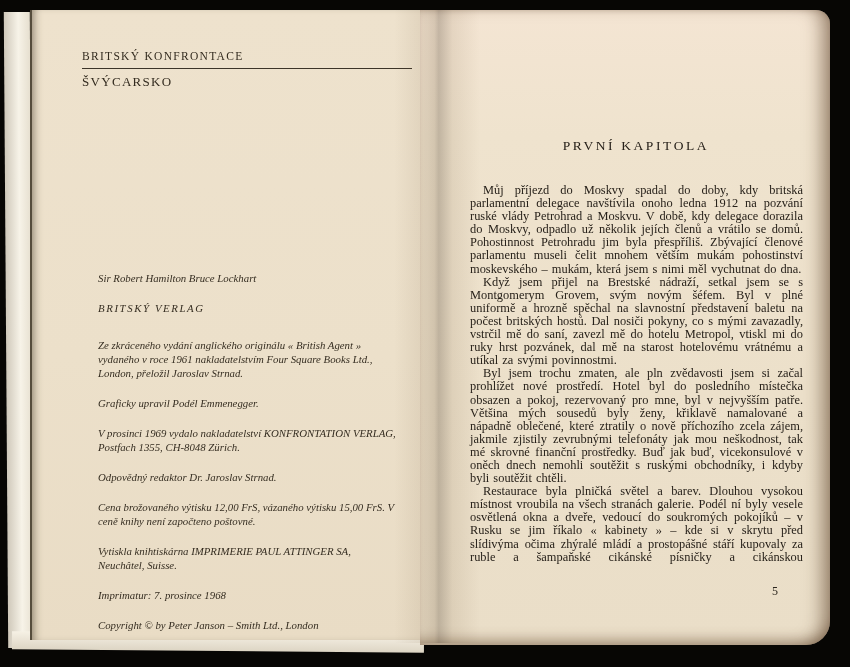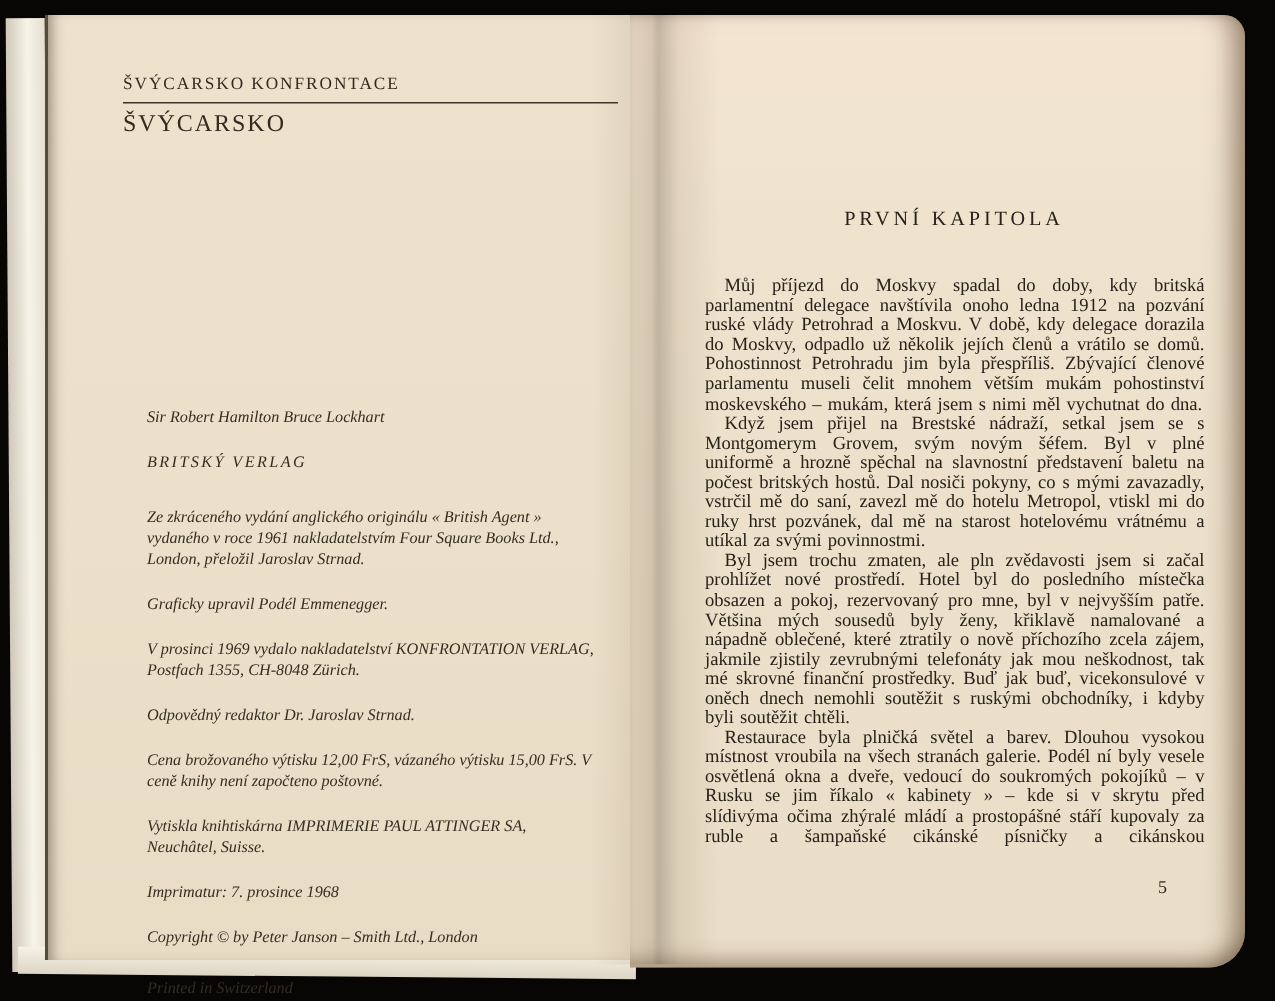--- a/index.html
+++ b/index.html
@@ -27,21 +27,21 @@
                inset 0 -12px 14px -8px rgba(88,60,36,.45),
                inset 0 3px 6px -4px rgba(88,60,36,.35);padding-left:10px;}
   .gutter{position:absolute;left:394px;top:10px;width:86px;height:633px;z-index:3;pointer-events:none;
     background:linear-gradient(90deg,rgba(0,0,0,0) 0%,rgba(120,95,65,.10) 30%,
       rgba(100,78,52,.20) 47%,rgba(60,45,30,.26) 52%,rgba(120,95,65,.12) 68%,rgba(0,0,0,0) 100%);}
 
   
   .colophon-head{position:absolute;left:50px;top:40px;width:330px;color:#332b1f;}
   .series{font-size:11.5px;letter-spacing:1.3px;}
   .rule{margin-top:6px;border-top:1.6px solid #3c3428;width:330px;}
-  .country{margin-top:5px;font-size:16px;letter-spacing:1.3px;}
+  .country{margin-top:5px;font-size:13px;letter-spacing:1.3px;}
   .colophon-body{position:absolute;left:50px;top:245px;width:330px;
     font-style:italic;font-size:10.8px;line-height:14px;color:#352d21;}
   .colophon-body p{margin:16px;}
   .booktitle{letter-spacing:1.6px;}
   .gap-md{margin-top:14px !important;}
   .gap-lg{margin-top:17px !important;}
   .gap-sm{margin-top:6px !important;}
   .gap-xl{margin-top:20px !important;}
   .gap-author{margin-top:23px !important;}
 
@@ -58,42 +58,41 @@
 </head>
 <body>
 
 <div class="scene">
 
   <div class="edge-sliver-left"></div>
   <div class="edge-sliver-bottom"></div>
 
   <section class="page page-left">
     <header class="colophon-head">
-      <div class="series">ŠVÝCARSKO KONFRONTACE</div>
+      <div class="series">BRITSKÝ KONFRONTACE</div>
       <div class="rule"></div>
       <div class="country">ŠVÝCARSKO</div>
     </header>
 
     <div class="colophon-body">
       <p>Sir Robert Hamilton Bruce Lockhart</p>
       <p class="booktitle">BRITSKÝ VERLAG</p>
 
       <p class="gap-author">Ze zkráceného vydání anglického originálu « British Agent » vydaného v roce 1961 nakladatelstvím Four Square Books Ltd., London, přeložil Jaroslav Strnad.</p>
 
       <p>Graficky upravil Podél Emmenegger.</p>
       <p>V prosinci 1969 vydalo nakladatelství KONFRONTATION VERLAG, Postfach 1355, CH-8048 Zürich.</p>
       <p>Odpovědný redaktor Dr. Jaroslav Strnad.</p>
 
       <p class="gap-md">Cena brožovaného výtisku 12,00 FrS, vázaného výtisku 15,00 FrS. V ceně knihy není započteno poštovné.</p>
       <p>Vytiskla knihtiskárna IMPRIMERIE PAUL ATTINGER SA, Neuchâtel, Suisse.</p>
 
       <p class="gap-sm">Imprimatur: 7. prosince 1968</p>
       <p>Copyright © by Peter Janson – Smith Ltd., London</p>
 
-      <p class="gap-xl">Printed in Switzerland</p>
     </div>
   </section>
 
   <section class="page page-right">
     <h1 class="chapter-title">PRVNÍ KAPITOLA</h1>
     <div class="body-text">
       <p>Můj příjezd do Moskvy spadal do doby, kdy britská parlamentní delegace navštívila onoho ledna 1912 na pozvání ruské vlády Petrohrad a Moskvu. V době, kdy delegace dorazila do Moskvy, odpadlo už několik jejích členů a vrátilo se domů. Pohostinnost Petrohradu jim byla přespříliš. Zbývající členové parlamentu museli čelit mnohem větším mukám pohostinství moskevského – mukám, která jsem s nimi měl vychutnat do dna.</p>
       <p>Když jsem přijel na Brestské nádraží, setkal jsem se s Montgomerym Grovem, svým novým šéfem. Byl v plné uniformě a hrozně spěchal na slavnostní představení baletu na počest britských hostů. Dal nosiči pokyny, co s mými zavazadly, vstrčil mě do saní, zavezl mě do hotelu Metropol, vtiskl mi do ruky hrst pozvánek, dal mě na starost hotelovému vrátnému a utíkal za svými povinnostmi.</p>
       <p>Byl jsem trochu zmaten, ale pln zvědavosti jsem si začal prohlížet nové prostředí. Hotel byl do posledního místečka obsazen a pokoj, rezervovaný pro mne, byl v nejvyšším patře. Většina mých sousedů byly ženy, křiklavě namalované a nápadně oblečené, které ztratily o nově příchozího zcela zájem, jakmile zjistily zevrubnými telefonáty jak mou neškodnost, tak mé skrovné finanční prostředky. Buď jak buď, vicekonsulové v oněch dnech nemohli soutěžit s ruskými obchodníky, i kdyby byli soutěžit chtěli.</p>
       <p class="runs-on">Restaurace byla plničká světel a barev. Dlouhou vysokou místnost vroubila na všech stranách galerie. Podél ní byly vesele osvětlená okna a dveře, vedoucí do soukromých pokojíků – v Rusku se jim říkalo « kabinety » – kde si v skrytu před slídivýma očima zhýralé mládí a prostopášné stáří kupovaly za ruble a šampaňské cikánské písničky a cikánskou</p>

